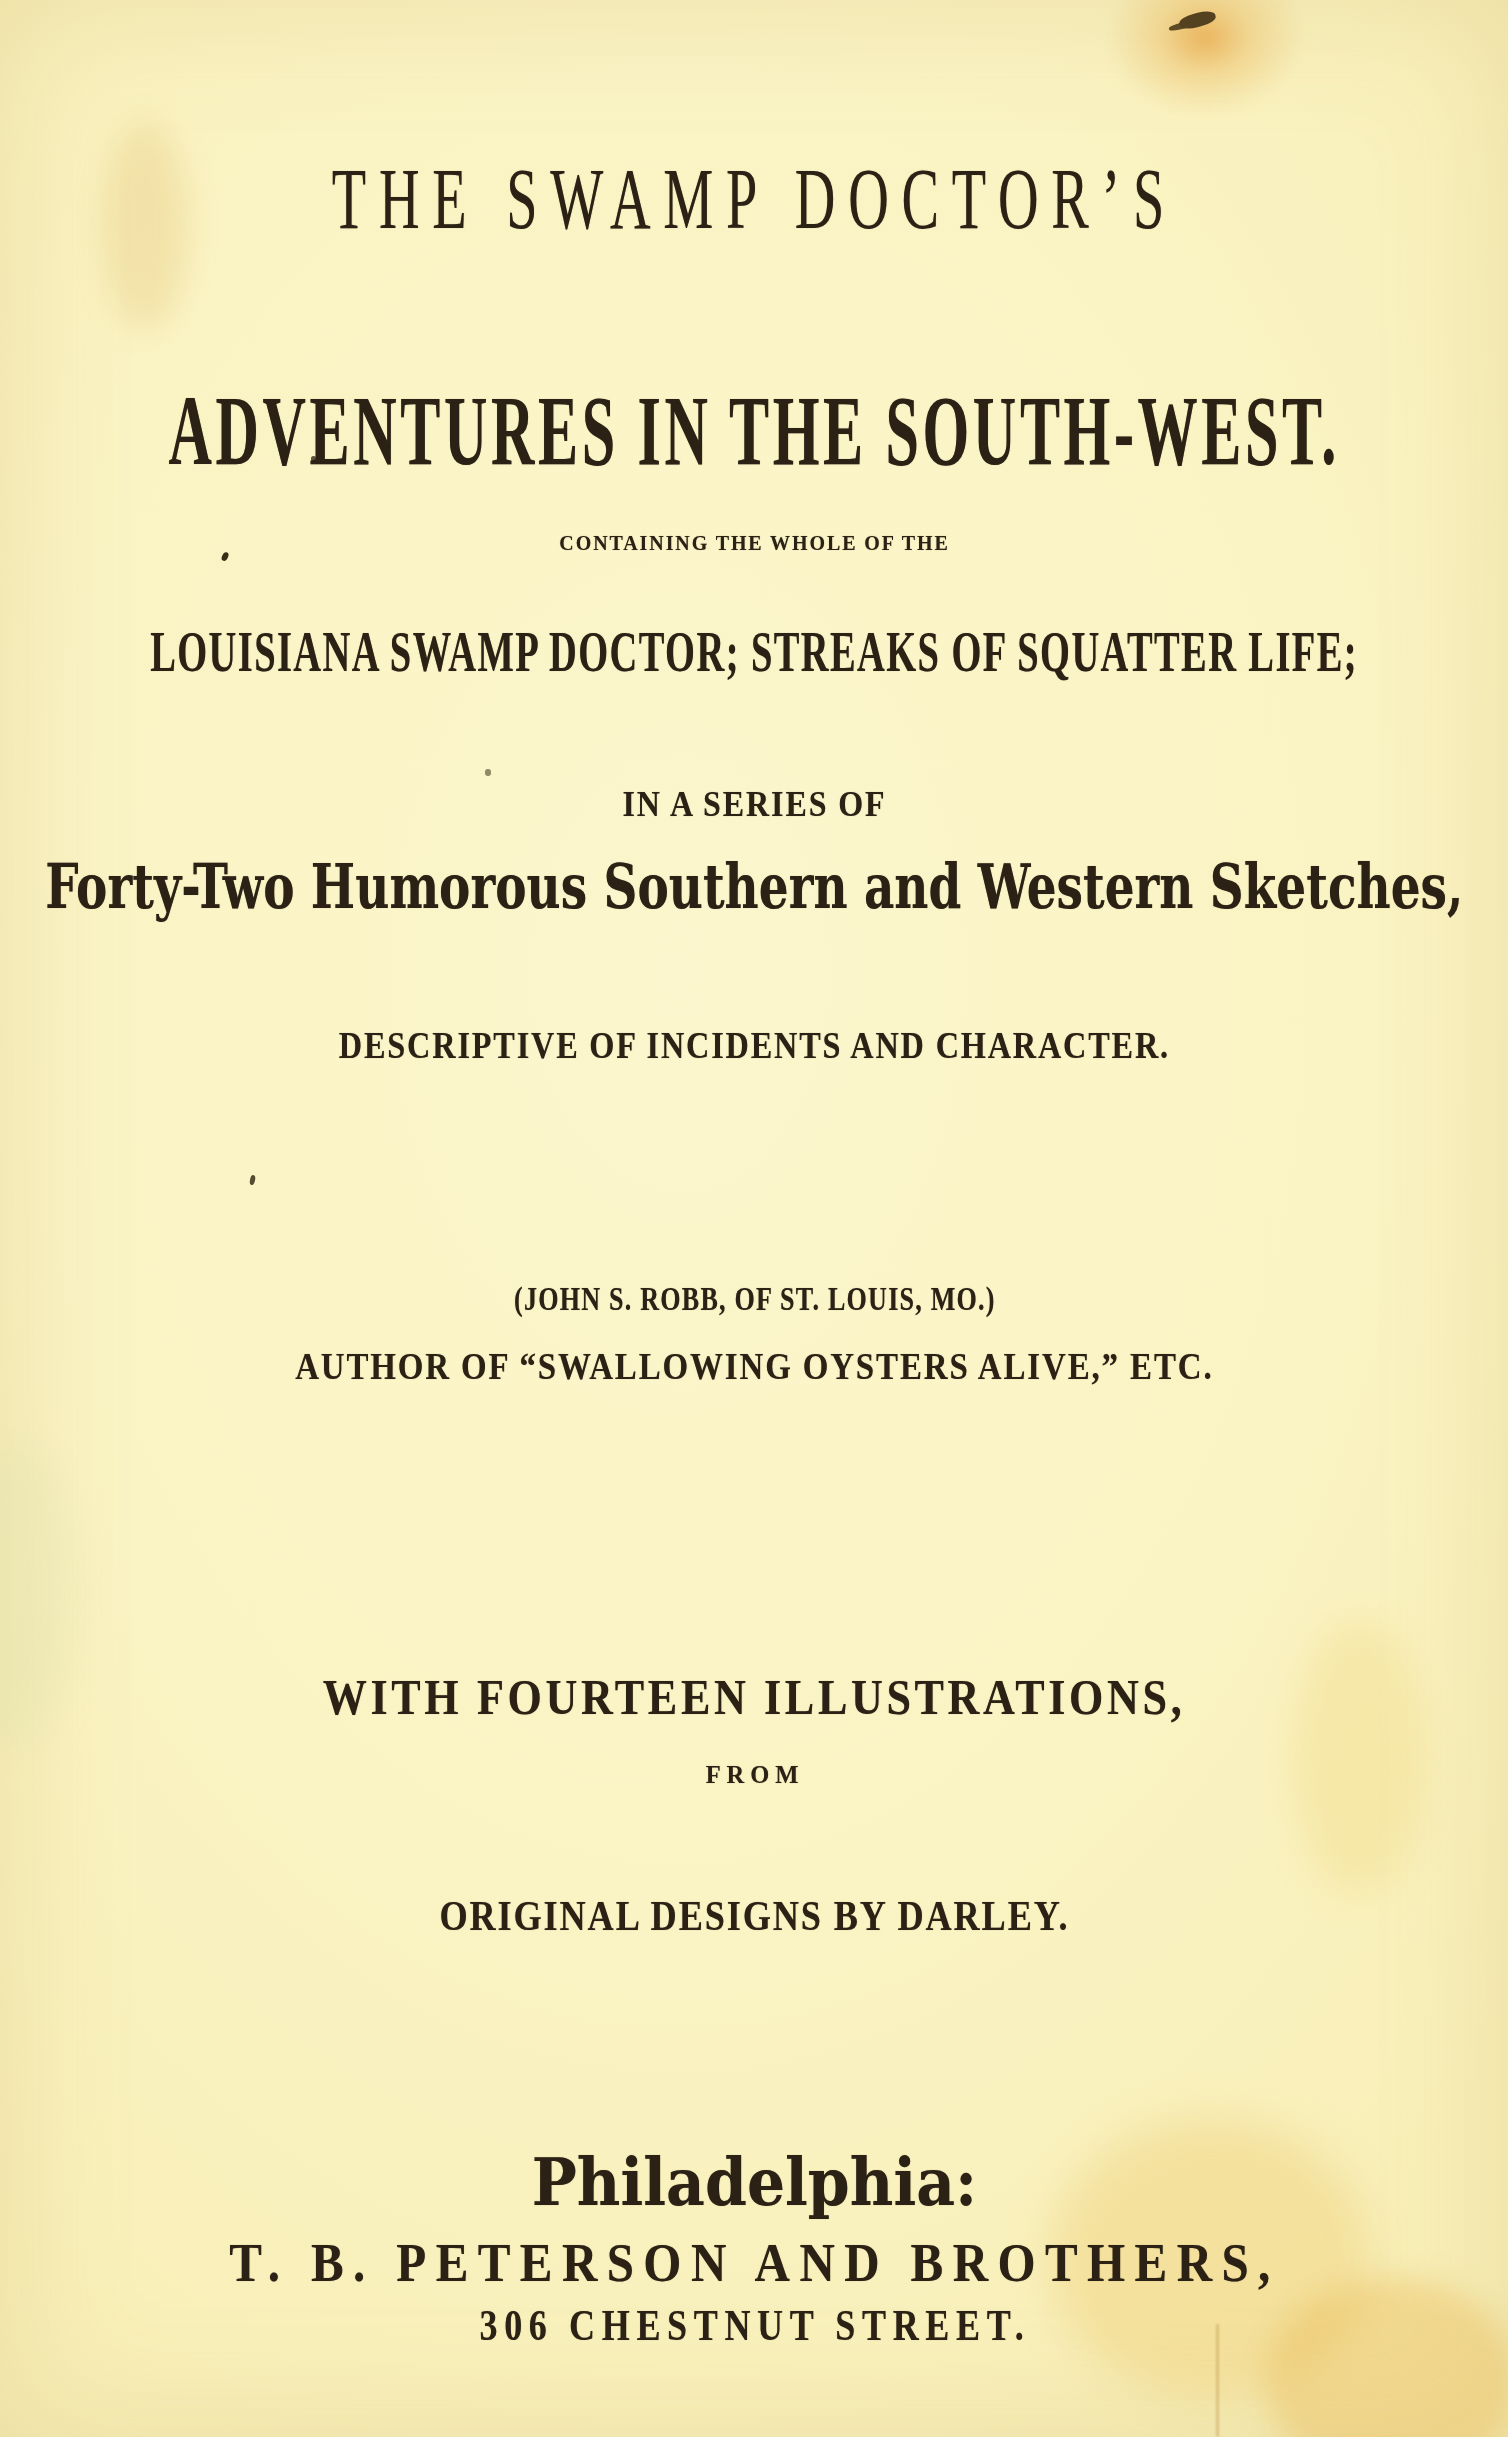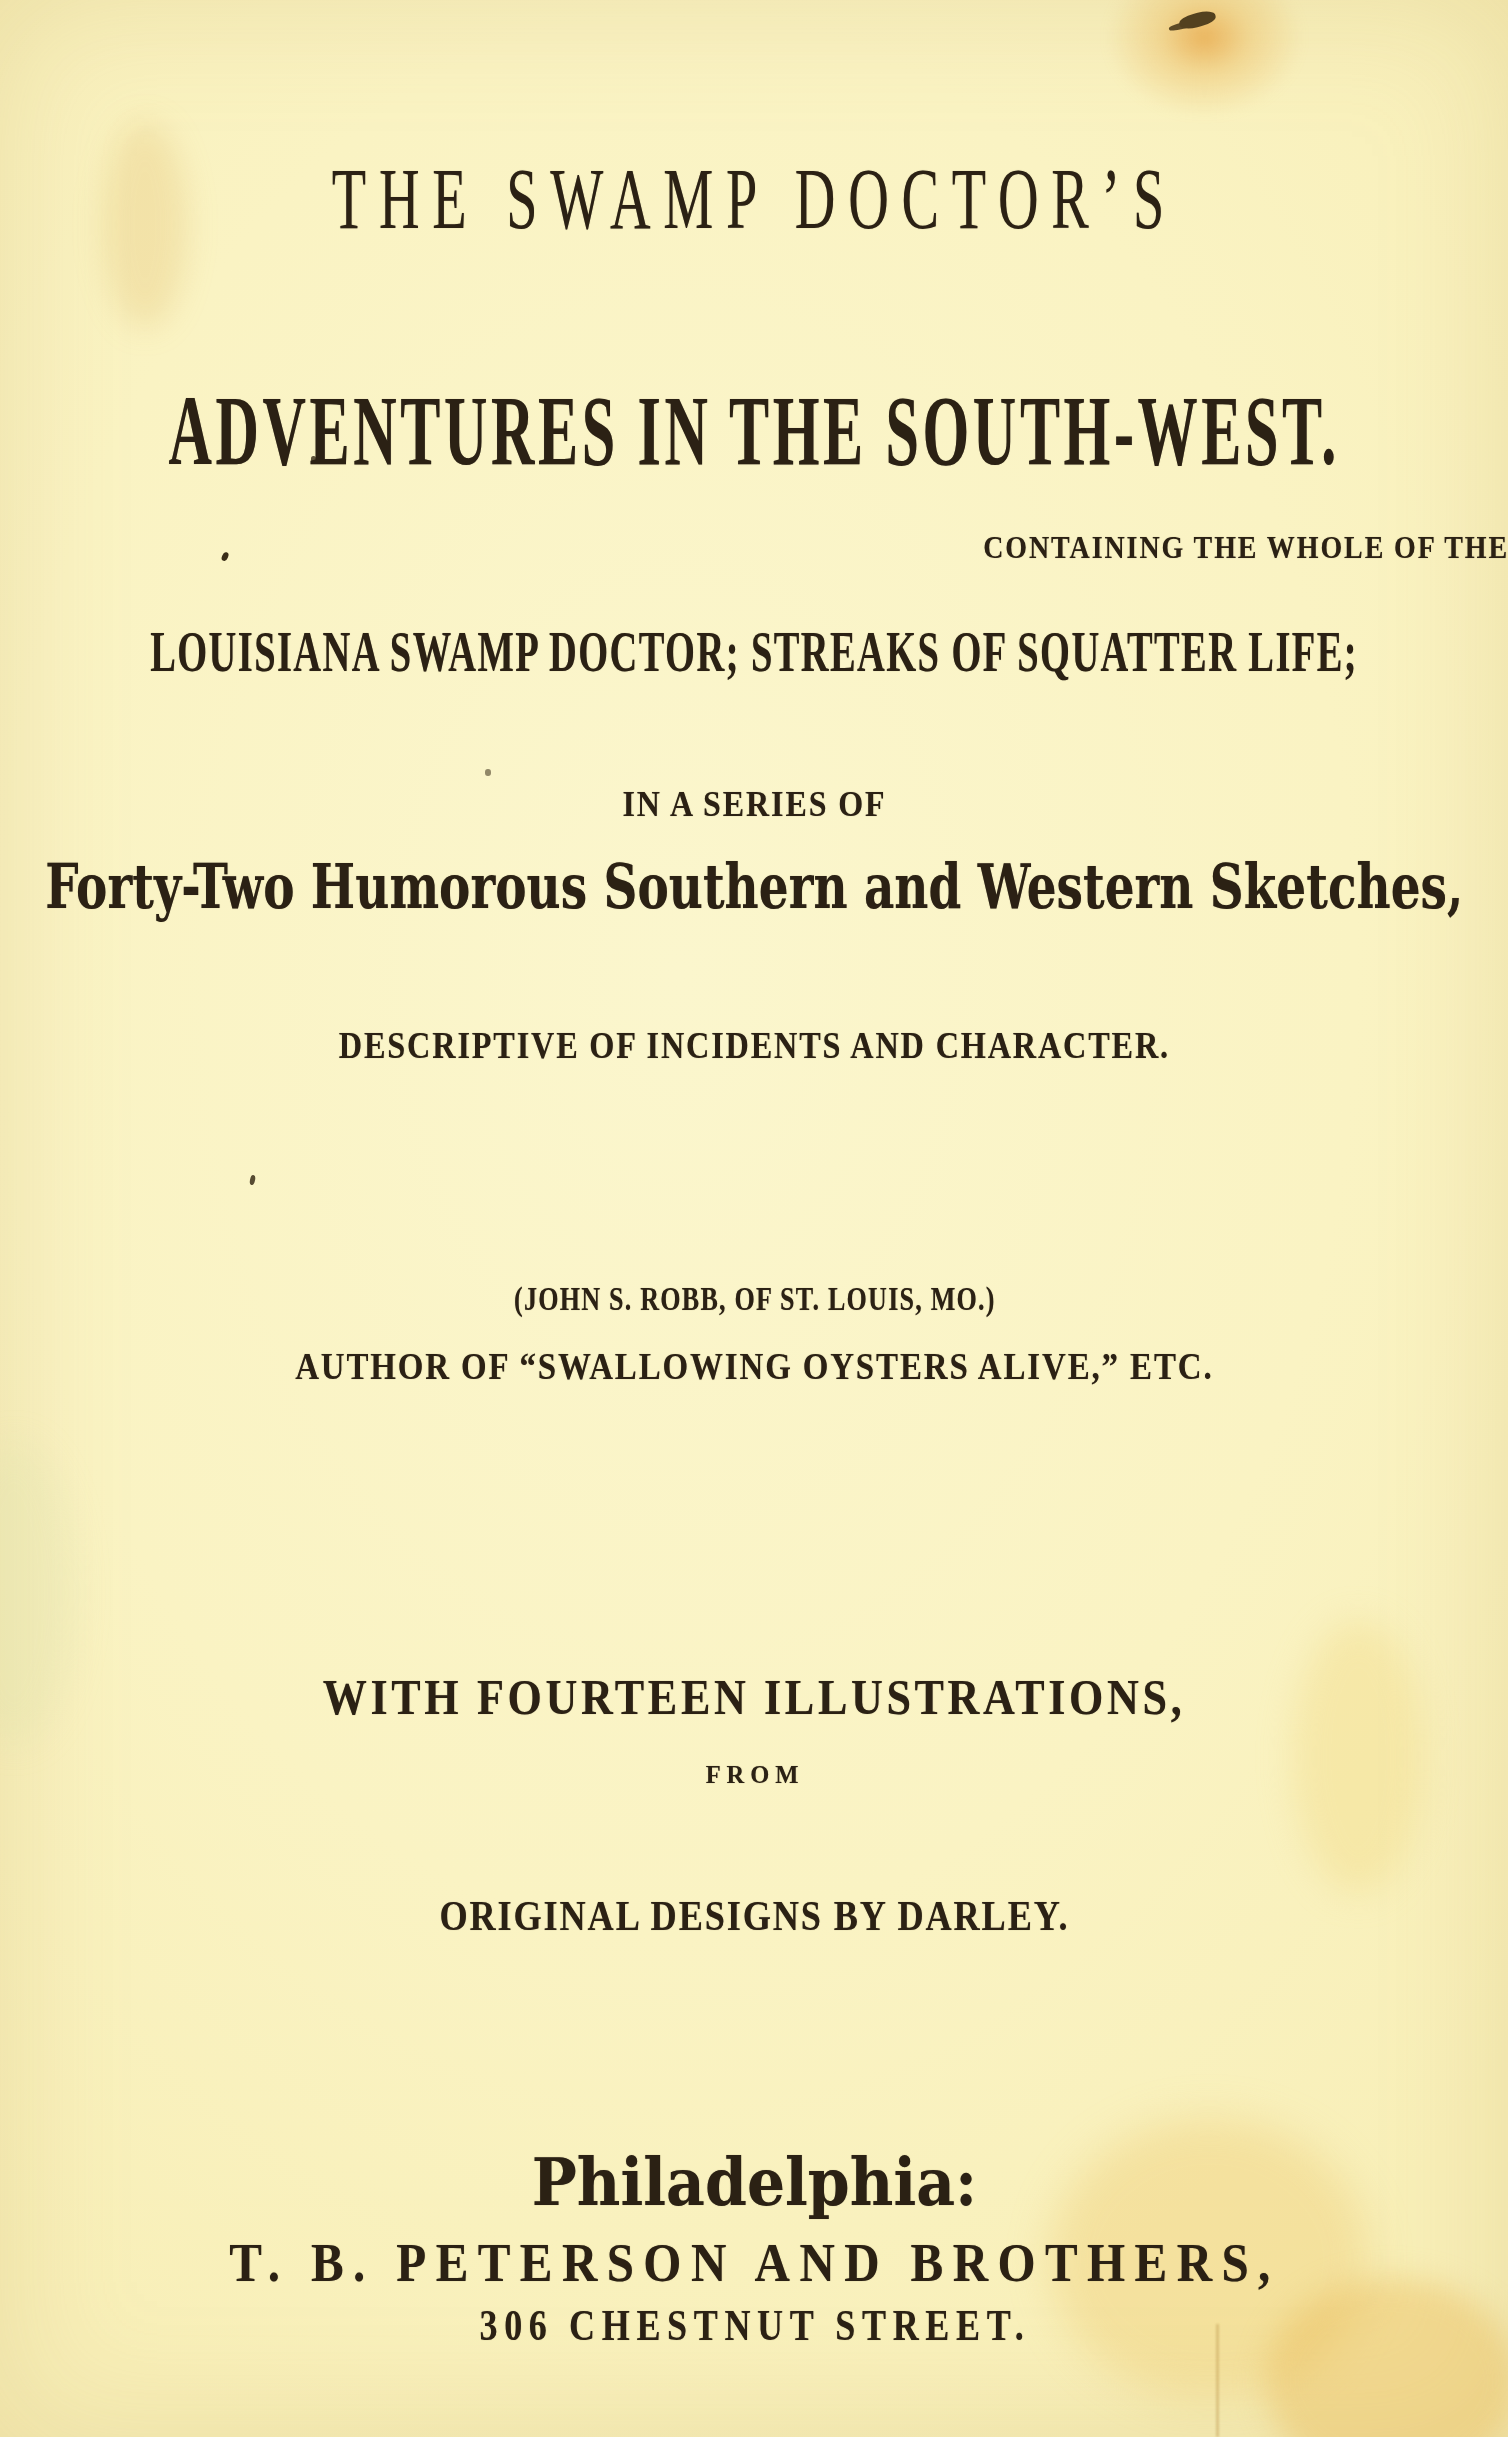--- a/index.html
+++ b/index.html
@@ -44,21 +44,21 @@
   .line{position:absolute;left:0;width:100%;display:flex;justify-content:center;}
   .line>span{white-space:nowrap;display:inline-block;transform-origin:top center;
     text-shadow:0 0 0.9px rgba(43,33,20,0.45);}
 
   .l-title-top{top:148px;font-size:75px;}
   .l-title-top>span{letter-spacing:17px;transform:scale(0.75,1.17);}
 
   .l-title-main{top:373px;font-size:94px;font-weight:bold;}
   .l-title-main>span{letter-spacing:5.6px;transform:scale(0.64,1.06);}
 
-  .l-containing{top:530px;font-size:28px;font-weight:bold;justify-content:flex-end;}
+  .l-containing{top:530px;font-size:20px;font-weight:bold;}
   .l-containing>span{letter-spacing:1.9px;transform:scale(1,1.1);}
 
   .l-works1{top:620px;font-size:52px;font-weight:bold;}
   .l-works1>span{letter-spacing:1.9px;transform:scale(0.74,1.08);}
 
   .l-works2{top:692px;font-size:52px;font-weight:bold;}
   .l-works2>span{letter-spacing:1.9px;transform:scale(0.75,1.08);}
 
   .l-series{top:784px;font-size:32px;font-weight:bold;}
   .l-series>span{letter-spacing:1.9px;transform:scale(1,1.1);}

